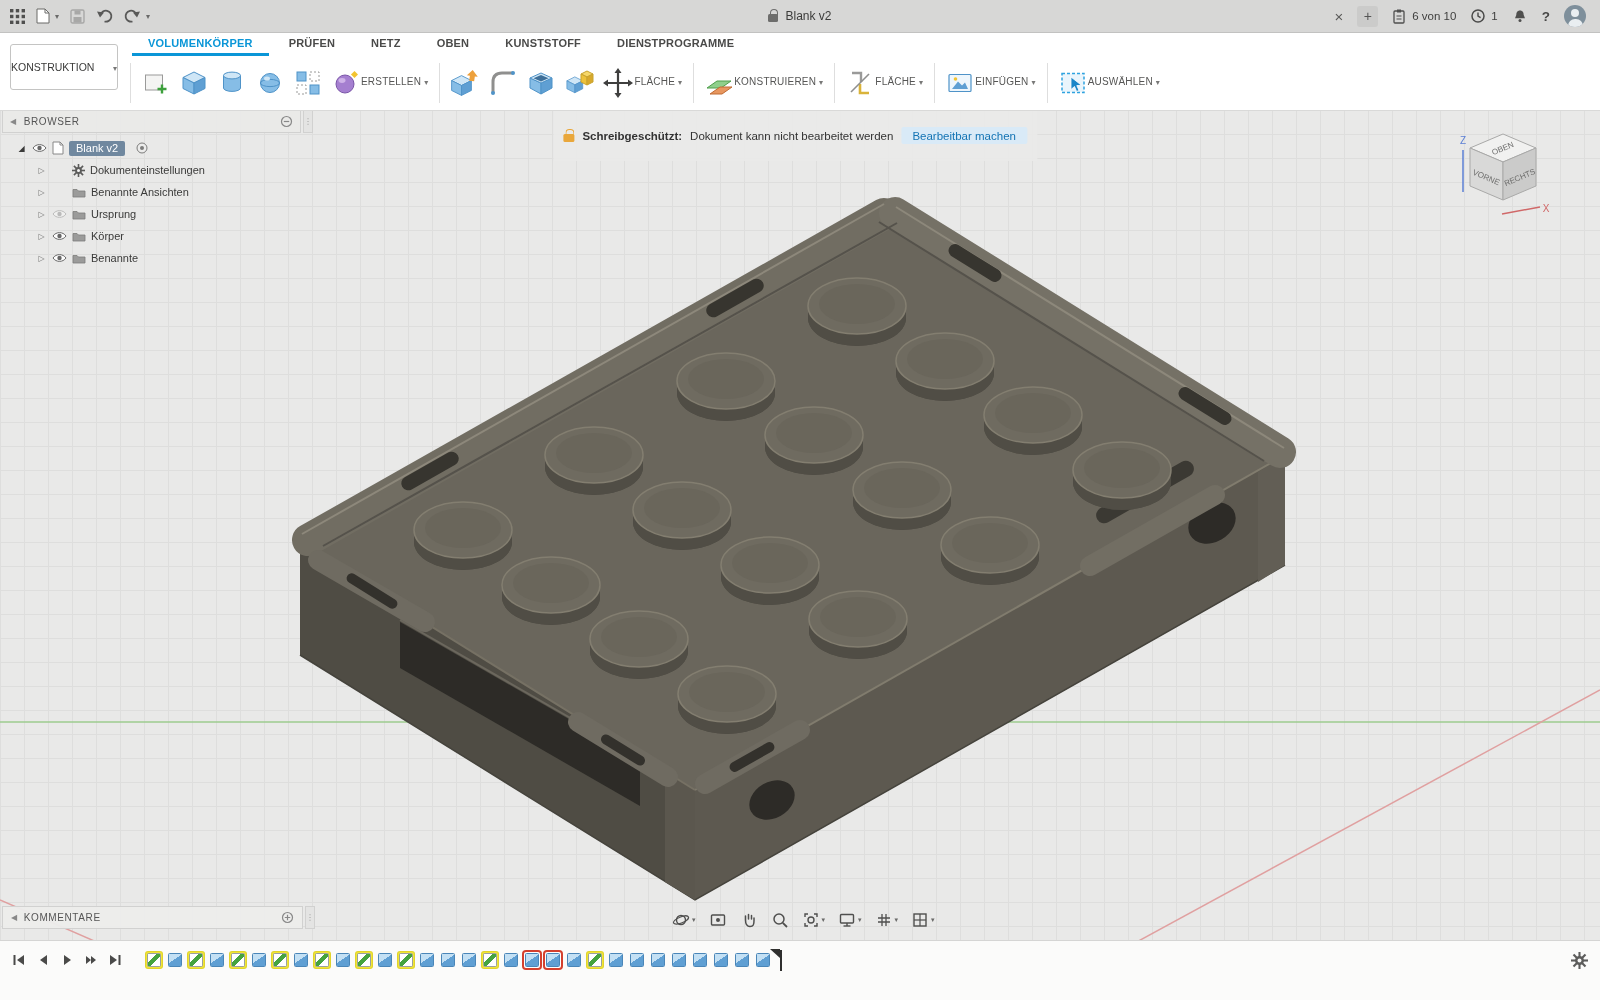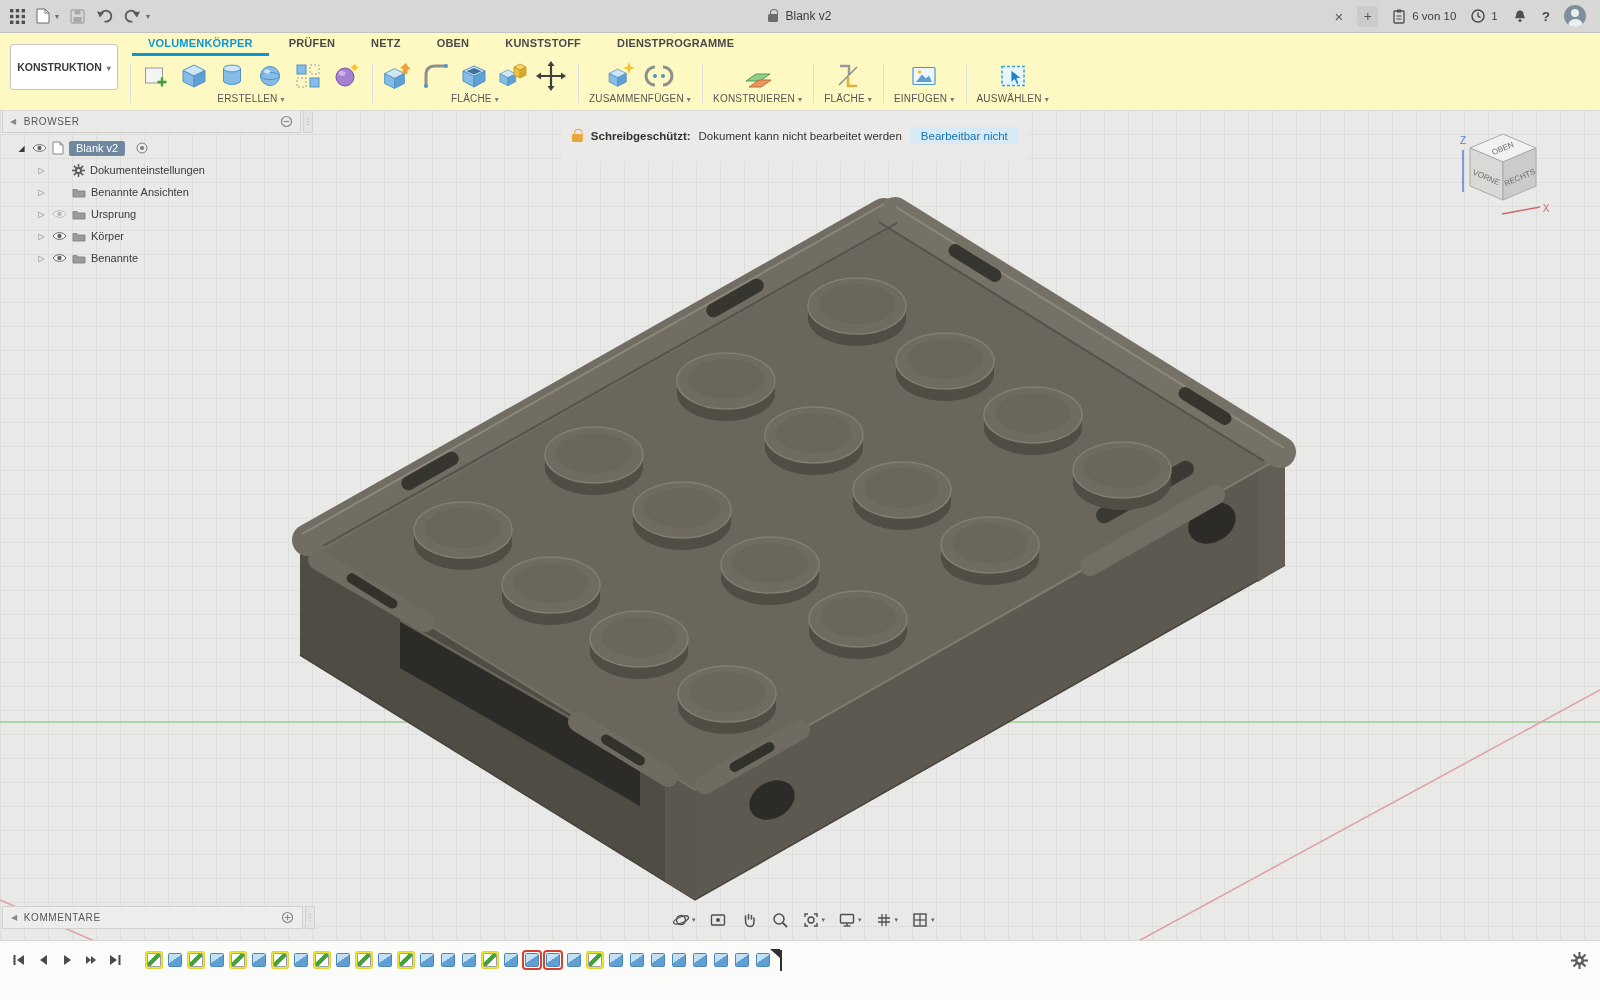--- a/index.html
+++ b/index.html
@@ -17,27 +17,27 @@
   .tb-right{margin-left:auto;display:flex;align-items:center;gap:14px;padding-right:14px;z-index:2}
   .tb-close{font-size:15px;color:#5a5a59;line-height:1}
   .tb-newtab{width:21px;height:21px;background:#cbcbca;border-radius:3px;display:flex;align-items:center;justify-content:center;font-size:14px;color:#555}
   .tb-status{display:flex;align-items:center;gap:5px;font-size:11.5px;color:#3f3f3e}
   .avatar{width:22px;height:22px;border-radius:50%;background:#7e8f9b;position:relative;overflow:hidden}
   .avatar::before{content:"";position:absolute;top:3.5px;left:7px;width:8px;height:8px;border-radius:50%;background:#e9eef1}
   .avatar::after{content:"";position:absolute;bottom:-1px;left:3.5px;width:15px;height:9px;border-radius:7px 7px 0 0;background:#e9eef1}
   .help-q{font-weight:700;font-size:13.5px;color:#474746}
 
   
-  .ribbon{position:absolute;top:32px;left:0;right:0;height:78px;background:#fef9c3;border-bottom:1px solid #d9d9d8;z-index:9}
+  .ribbon{position:absolute;top:32px;left:0;right:0;height:78px;background:#ffffff;border-bottom:1px solid #d9d9d8;z-index:9}
   .tabs{display:flex;align-items:stretch;height:24px;padding-left:132px;gap:4px}
   .tab{display:flex;align-items:center;padding:0 16px;font-size:11px;font-weight:700;color:#4a4a49;letter-spacing:.2px;border-bottom:3px solid transparent}
   .tab.active{color:#0a96d7;border-bottom-color:#0a96d7}
   .toolbar{position:relative;display:flex;height:54px;padding-left:130px;align-items:stretch}
-  .construction{position:absolute;left:10px;top:-12px;width:106px;height:44px;background:#fff;border:1px solid #c4c4c3;border-radius:3px;display:flex;align-items:center;justify-content:center;gap:5px;font-size:10.5px;font-weight:700;color:#3a3a39}
-  .group{display:flex;flex-direction:column;align-items:center;padding:3px 11px 4px;position:relative}
+  .construction{position:absolute;left:10px;top:-12px;width:106px;height:44px;background:#fff;border:1px solid #c4c4c3;border-radius:3px;display:flex;align-items:center;justify-content:space-between;gap:5px;font-size:10.5px;font-weight:400;color:#3a3a39}
+  .group{display:flex;flex-direction:row;align-items:center;padding:3px 11px 4px;position:relative}
   .group::before{content:"";position:absolute;left:0;top:7px;bottom:7px;width:1px;background:#dedede}
   .gicons{flex:1;display:flex;align-items:center;gap:8px}
   .glabel{display:flex;align-items:center;gap:3px;font-size:10px;color:#565655;letter-spacing:.2px;margin-bottom:2px}
   .caret::after{content:"▾";font-size:8px;color:#787877}
 
   
   .canvas{position:absolute;top:110px;left:0;width:1600px;height:831px;background-color:#e9e9e8;
     background-image:
       linear-gradient(#dededd 1px,transparent 1px),
       linear-gradient(90deg,#dededd 1px,transparent 1px),
@@ -298,38 +298,20 @@
               <polygon points="1,16 6,12.5 6,19.5" fill="#3f3f3e"></polygon>
               <polygon points="31,16 26,12.5 26,19.5" fill="#3f3f3e"></polygon>
             </svg>
         </div>
         <div class="glabel">
             <span>FLÄCHE</span>
             <span class="caret"></span>
           </div>
       </div>
 
-      <div class="group">
-        <div class="gicons">
-          <svg width="30" height="30">
-              <use href="#cube3d" transform="translate(0,5) scale(.78)"></use>
-              <path d="M23,1 L24.6,5.4 29,7 24.6,8.6 23,13 21.4,8.6 17,7 21.4,5.4 Z" fill="#f3c431"></path>
-            </svg>
-          <svg width="30" height="30">
-              <path d="M11,6 A7.5,7.5 0 0 0 11,24" stroke="#8f8f8e" stroke-width="3" fill="none"></path>
-              <path d="M19,6 A7.5,7.5 0 0 1 19,24" stroke="#8f8f8e" stroke-width="3" fill="none"></path>
-              <circle cx="11" cy="15" r="2" fill="#4f93c8"></circle>
-              <circle cx="19" cy="15" r="2" fill="#4f93c8"></circle>
-            </svg>
-        </div>
-        <div class="glabel">
-            <span>ZUSAMMENFÜGEN</span>
-            <span class="caret"></span>
-          </div>
-      </div>
 
       <div class="group">
         <div class="gicons">
           <svg width="30" height="30">
               <polygon points="3,20 13,13 27,13 17,20" fill="#8fcf8b" stroke="#4e9e4a"></polygon>
               <polygon points="6,26 16,19 28,19 18,26" fill="#e8975f" stroke="#c06a33"></polygon>
             </svg>
         </div>
         <div class="glabel">
             <span>KONSTRUIEREN</span>
@@ -447,21 +429,21 @@
             <use href="#stud" x="639" y="639"></use>
             <use href="#stud" x="727" y="694"></use>
         </g>
       </g>
     </svg>
 
     <div class="warnbar">
       <span class="lock-warn"></span>
       <span class="warn-label">Schreibgeschützt:</span>
       <span>Dokument kann nicht bearbeitet werden</span>
-      <span class="warn-action">Bearbeitbar nicht</span>
+      <span class="warn-action">Bearbeitbar machen</span>
     </div>
 
     <div class="browser">
       <div class="br-headrow">
         <div class="br-header">
           <span style="font-size:8px;color:#888">◀</span>
           <span>BROWSER</span>
           <span style="margin-left:auto;display:inline-flex">
             <svg width="13" height="13">
                 <circle cx="6.5" cy="6.5" r="5" fill="none" stroke="#888" stroke-width="1.2"></circle>

